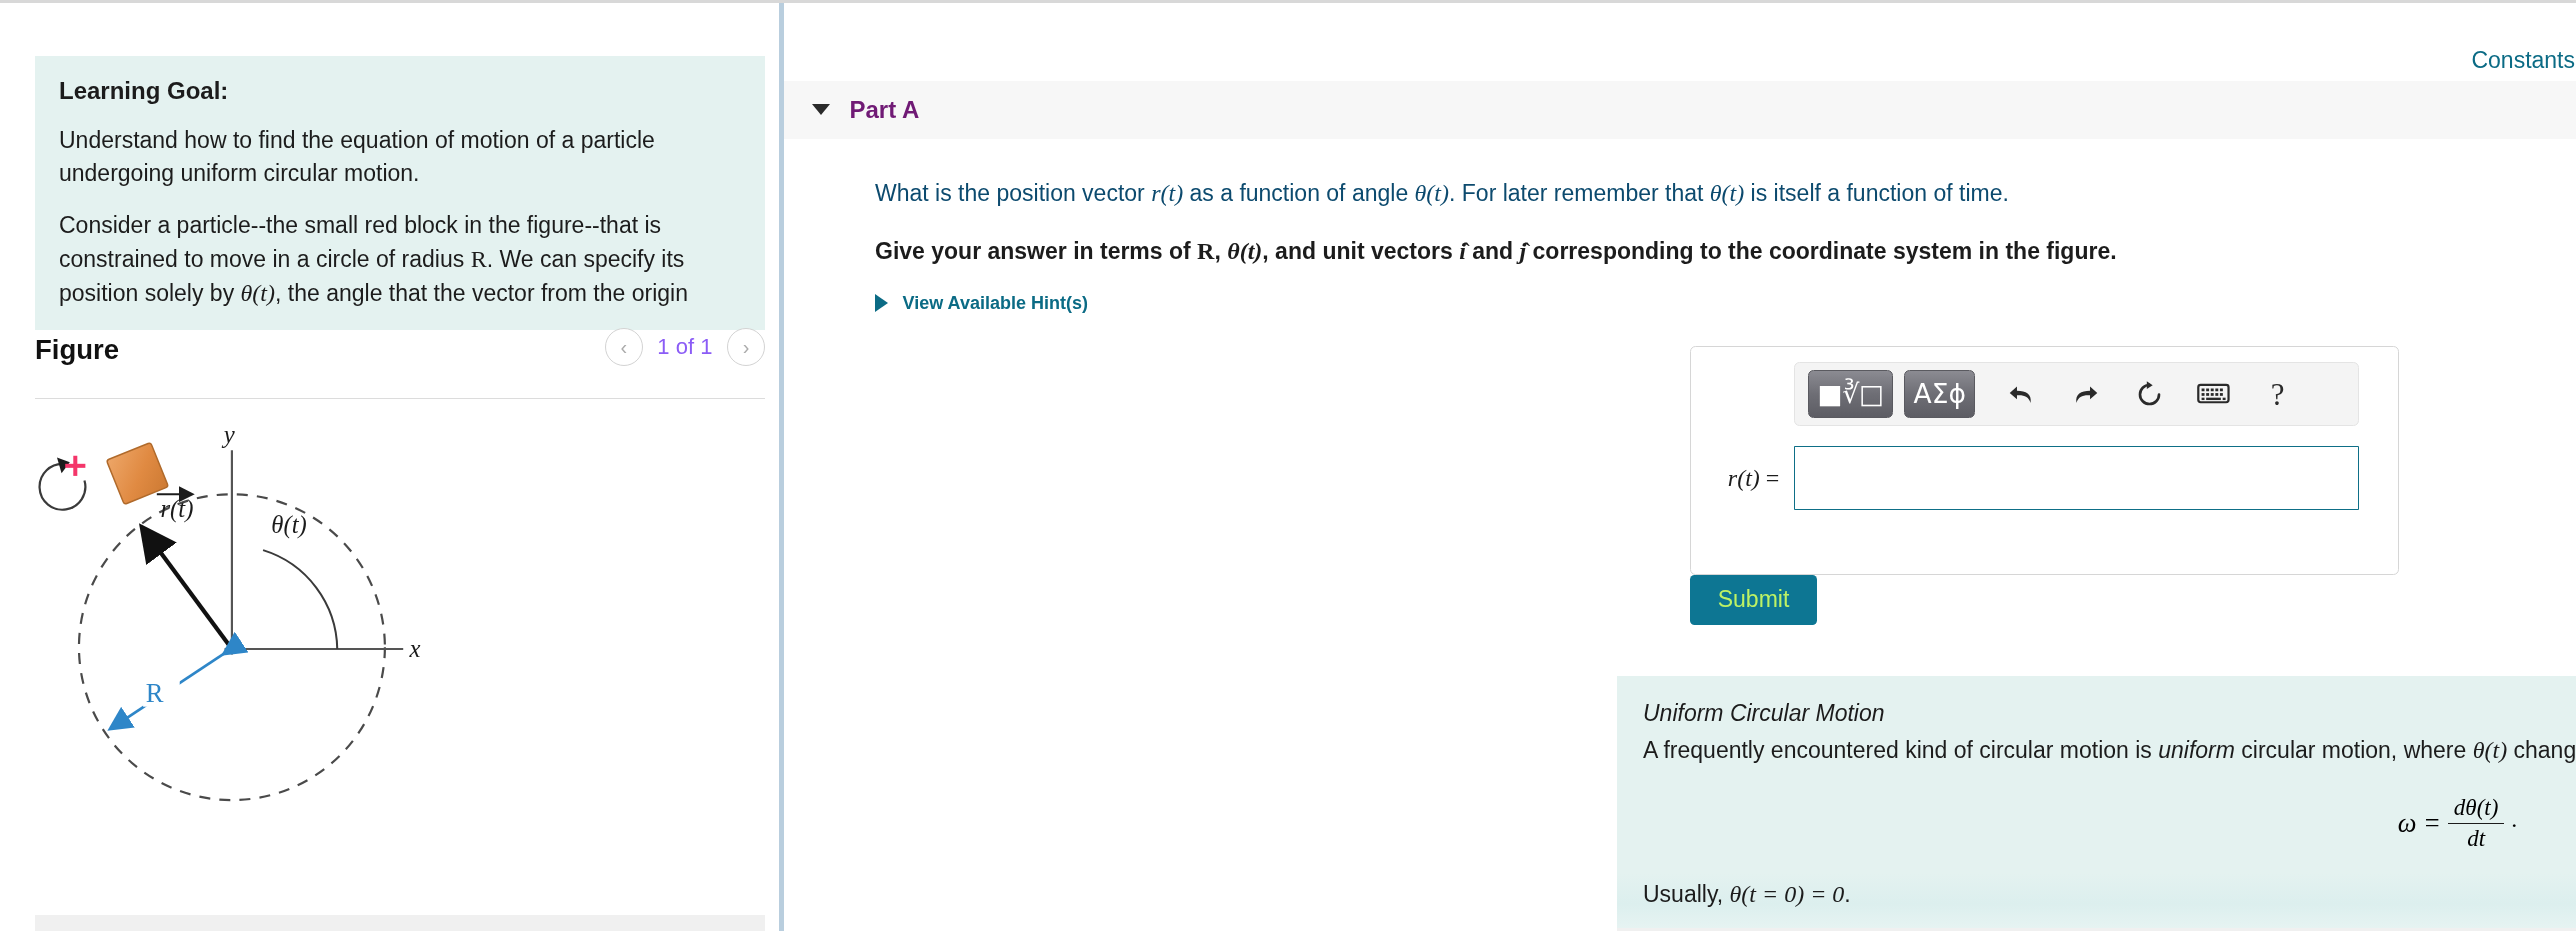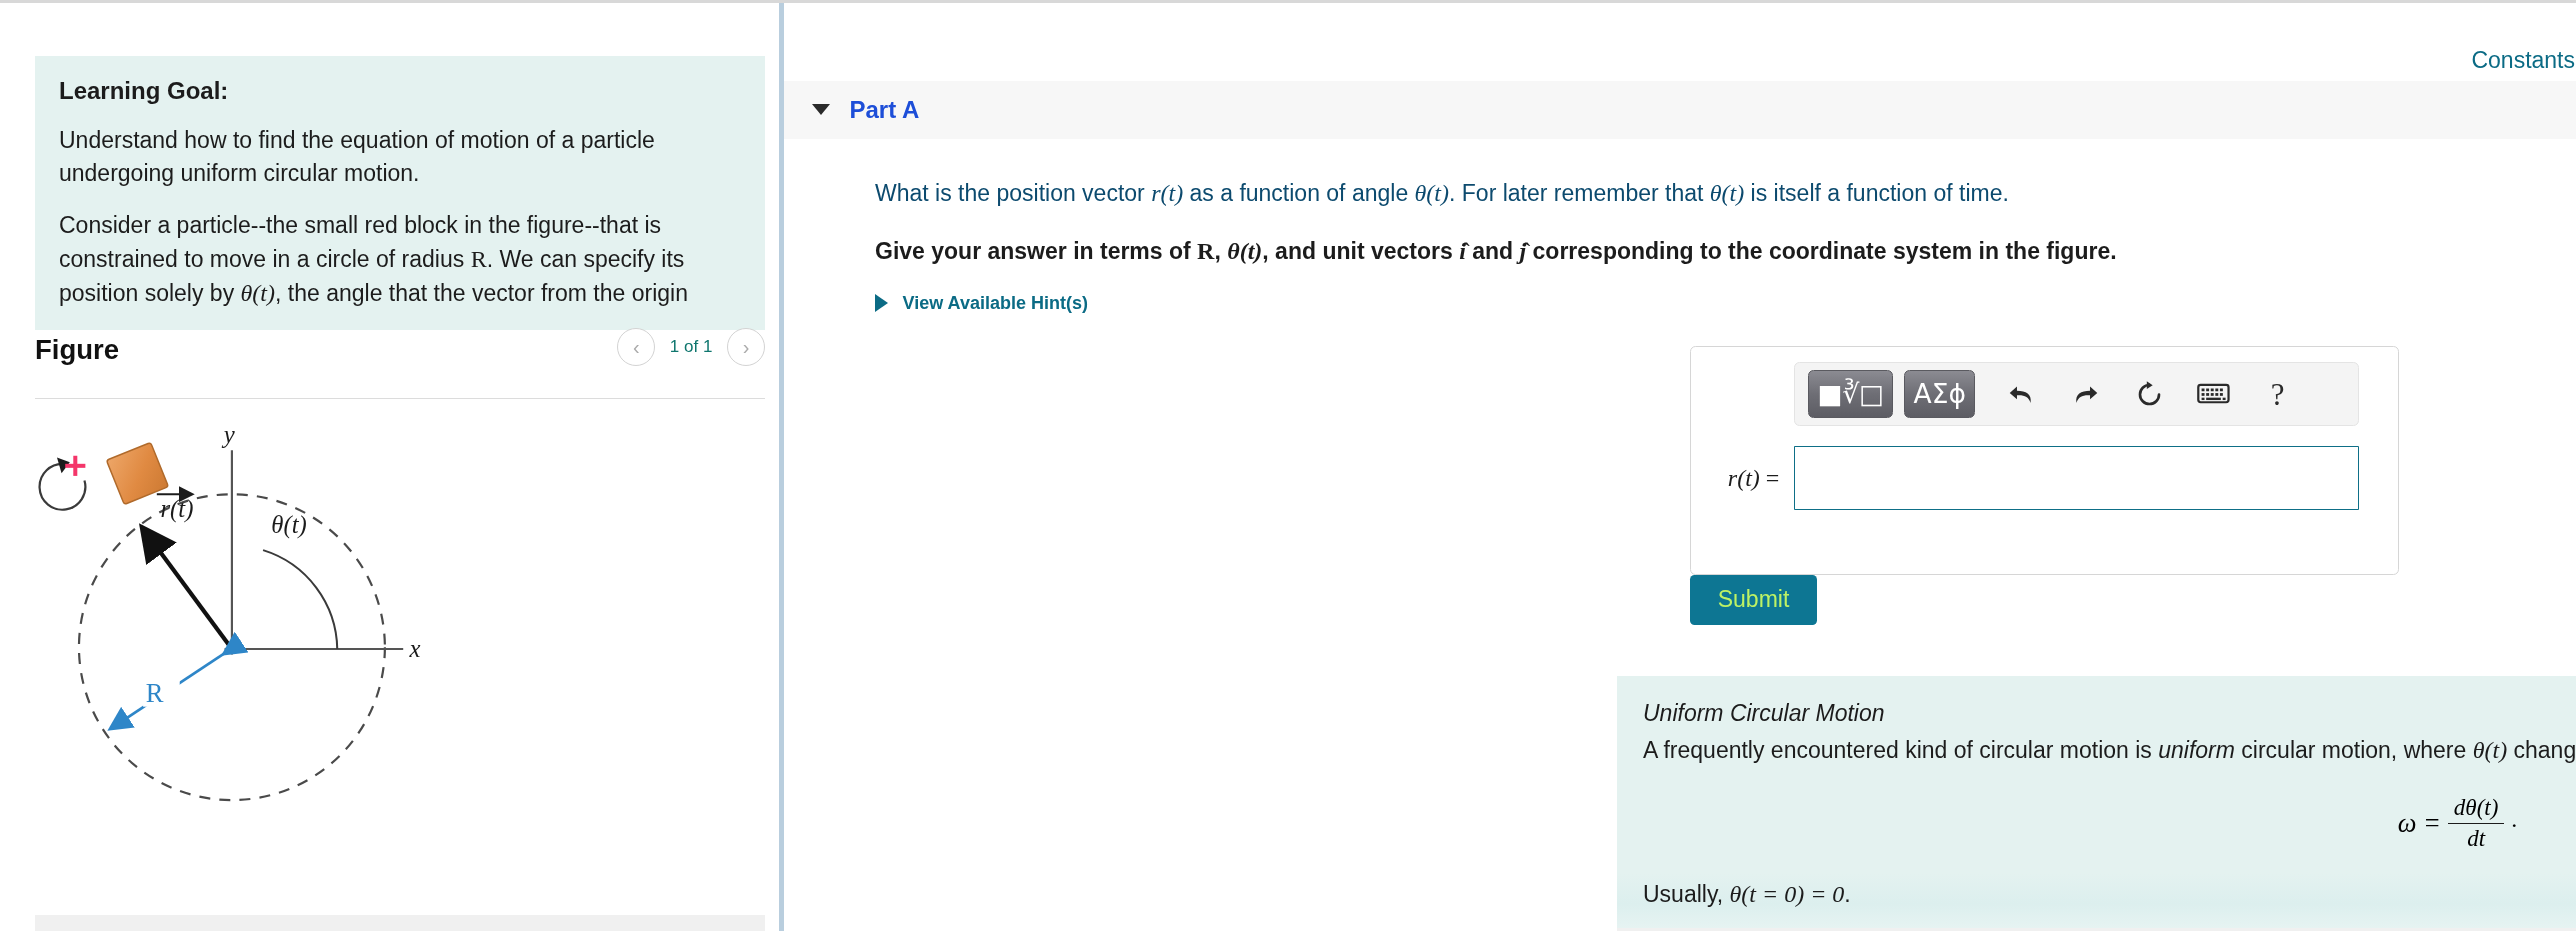--- a/index.html
+++ b/index.html
@@ -60,21 +60,21 @@
     position: absolute; right: 0; top: 3.7px;
     display: flex; align-items: center; gap: 14.6px;
   }
   .pg-btn {
     width: 38px; height: 38px; border-radius: 50%;
     border: 1.4px solid #d3d3d3; background: #ffffff;
     display: flex; align-items: center; justify-content: center;
     color: #aaaaaa; font-size: 20px; line-height: 1;
     cursor: pointer; padding: 0;
   }
-  .pg-count { font-size: 17px; color: #0f766e; white-space: nowrap; }
+  .pg-count { font-size: 22px; color: #8b5cf6; white-space: nowrap; }
   .figure-rule {
     position: absolute; left: 35px; top: 395px;
     width: 730px; height: 1.8px; background: #dcdcdc;
   }
   .figure-box {
     position: absolute; left: 35px; top: 406px;
     width: 730px; height: 513px;
     background: #ffffff; overflow: hidden;
   }
   .figure-bottom-strip {
@@ -97,21 +97,21 @@
     display: flex; align-items: center;
   }
   .parta-caret {
     margin-left: 27.5px; margin-right: 20px;
     width: 0; height: 0;
     border-left: 9.2px solid transparent;
     border-right: 9.2px solid transparent;
     border-top: 11px solid #2a2a2a;
     cursor: pointer;
   }
-  .parta-label { font-size: 24px; font-weight: bold; color: #1d4ed8; }
+  .parta-label { font-size: 24px; font-weight: bold; color: #701a75; }
   .qtext {
     position: absolute; left: 91px; top: 174px;
     width: 1639px;
     font-size: 23px; color: #0c4a6e; line-height: 1.4;
   }
   .qtext-bold {
     position: absolute; left: 91px; top: 232px;
     width: 1639px;
     font-size: 23px; font-weight: bold; color: #1c1c1c; line-height: 1.4;
   }

